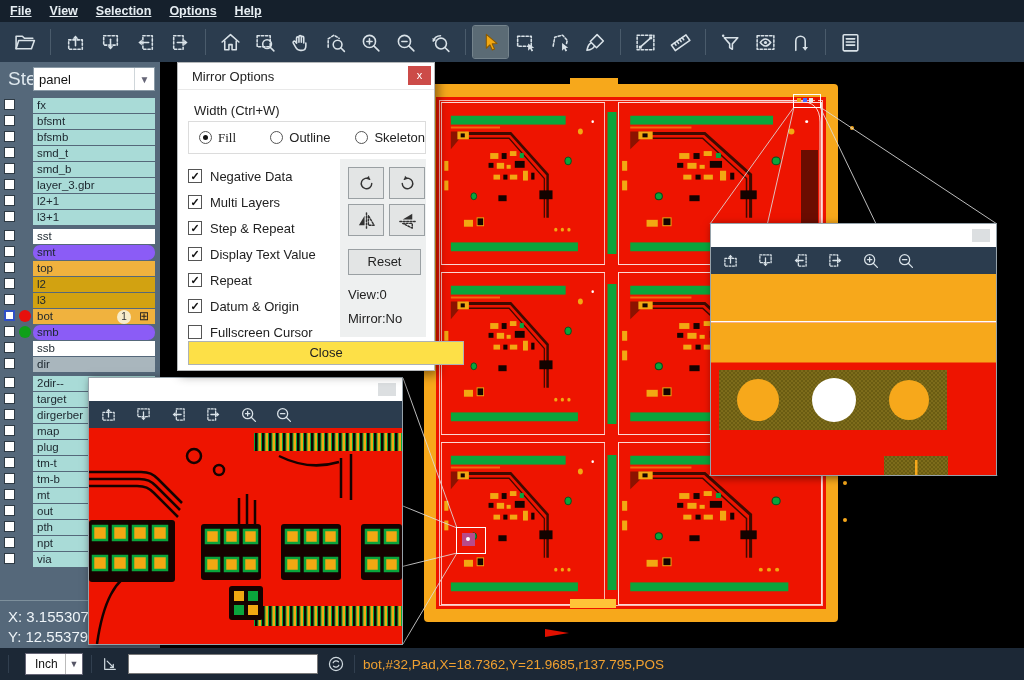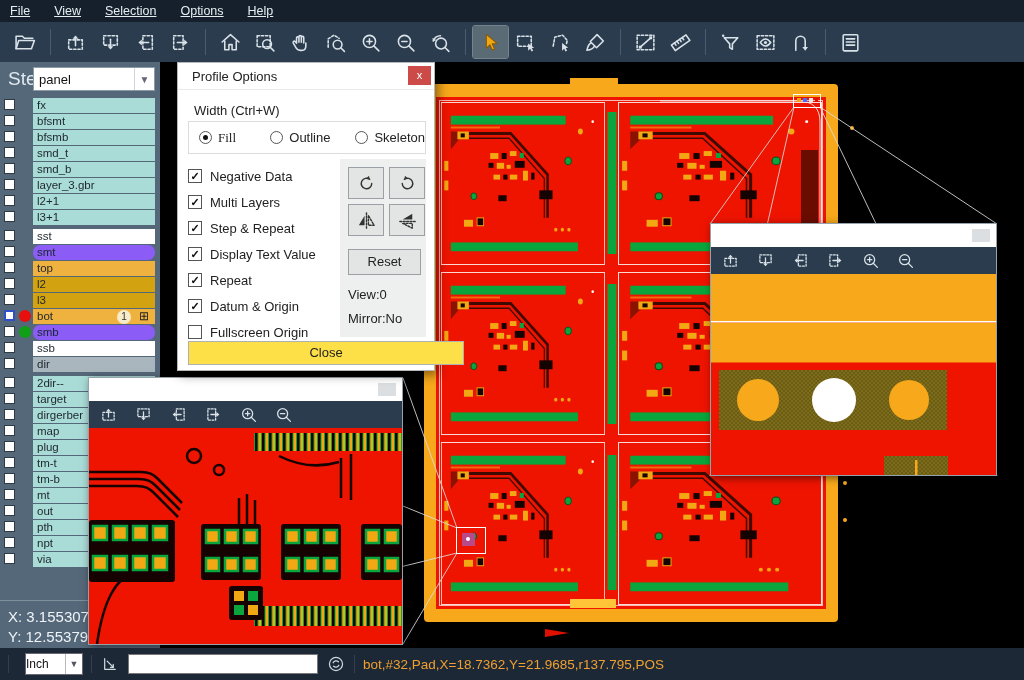--- a/index.html
+++ b/index.html
@@ -2,21 +2,21 @@
 <html><head>
 <meta charset="utf-8">
 <style>
   * { margin:0; padding:0; box-sizing:border-box; }
   html,body { background:#000; }
   body { font-family:"Liberation Sans", sans-serif; }
   #app { position:relative; width:1024px; height:680px; overflow:hidden; background:#000; }
 
   
   #menubar { position:absolute; left:0; top:0; width:1024px; height:22px; background:#15202c;
-             display:flex; align-items:center; padding-left:10px; gap:24px; z-index:10; }
+             display:flex; align-items:center; padding-left:10px; gap:18px; z-index:10;font-weight:bold; }
   .menu-item { color:#e6edf2; font-size:12.5px; text-decoration:underline; cursor:default; }
 
   
   #toolbar { position:absolute; left:0; top:22px; width:1024px; height:40px; background:#2b3c4e;
              display:flex; align-items:center; padding-left:8px; z-index:10; }
   .tb-btn { width:35px; height:32px; display:flex; align-items:center; justify-content:center;
             color:#d9e2e8; border-radius:2px; }
   .tb-btn svg { width:23px; height:23px; }
   .tb-btn.active { background:#5b6b75; outline:1px solid #74838c; }
   .tb-sep { width:1px; height:26px; background:#4a5b6b; margin:0 7px; }
@@ -98,21 +98,21 @@
   #mirror-label { position:absolute; left:8px; top:152px; }
   #close-btn { position:absolute; left:10px; top:278px; width:276px; height:24px; background:#fde047;
                border:1px solid #aeb2b5; text-align:center; line-height:22px; }
 
   
   #statusbar { position:absolute; left:0; top:648px; width:1024px; height:32px; background:#1c2836;
                display:flex; align-items:center; z-index:10; color:#cfd9df; }
   .sb-sep { width:1px; height:18px; background:#44556600; border-left:1px solid #44556688; margin:0 8px; }
   #unit-select { width:58px; height:22px; background:#fff; color:#111; font-size:12px; display:flex;
                  align-items:center; margin-left:8px; border:1px solid #667; }
-  #unit-select .val { flex:1; padding-left:0; }
+  #unit-select .val { flex:1; padding-left:9px; }
   #unit-select .chev { width:17px; height:100%; border-left:1px solid #bbb; display:flex; align-items:center;
                        justify-content:center; color:#556; font-size:9px; }
   .sb-icon { width:20px; height:20px; color:#cfd9df; display:flex; align-items:center; justify-content:center; }
   .sb-icon svg { width:18px; height:18px; }
   #sb-input { width:190px; height:20px; background:#fff; border:1px solid #777; font-size:12px; padding:0 4px;
               color:#111; margin:0 8px; }
   #sb-message { color:#f0a030; font-size:13.5px; white-space:nowrap; }
 </style>
 </head>
 <body>
@@ -695,21 +695,21 @@
         <circle cx="123" cy="126" r="22" fill="#ffffff"></circle>
         <circle cx="198" cy="126" r="20" fill="#f7a81b"></circle>
         <rect x="173" y="182" width="64" height="19" fill="url(#oliveHatch)"></rect>
         <rect x="204" y="186" width="2.5" height="15" fill="#f7a81b"></rect>
       </svg>
     </div>
   </div>
 
   <div id="dialog">
     <div id="dlg-titlebar">
-      <span id="dlg-title">Profile Options</span>
+      <span id="dlg-title">Mirror Options</span>
       <div id="dlg-close">x</div>
     </div>
     <div id="dlg-width-label">Width (Ctrl+W)</div>
     <div id="radio-box">
         <div class="radio-item">
           <div class="radio-circle sel"></div>
           <span>Fill</span>
         </div>
         <div class="radio-item">
           <div class="radio-circle"></div>
@@ -740,21 +740,21 @@
         <div class="chk-item">
           <div class="chk-box">✓</div>
           <span>Repeat</span>
         </div>
         <div class="chk-item">
           <div class="chk-box">✓</div>
           <span>Datum &amp; Origin</span>
         </div>
         <div class="chk-item">
           <div class="chk-box"></div>
-          <span>Fullscreen Origin</span>
+          <span>Fullscreen Cursor</span>
         </div>
       </div>
     <div id="dlg-right-panel">
       <div id="t-btn-grid">
           <div class="t-btn">
             <svg viewBox="0 0 22 22" fill="none" stroke="currentColor" stroke-width="1.5" stroke-linecap="round" stroke-linejoin="round">
               <path d="M16.5 11a5.5 5.5 0 1 1-2.2-4.4" stroke-dasharray="0"></path>
               <path d="M13.6 2.8l.8 4-3.9-.9z" fill="currentColor" stroke="none"></path>
             </svg>
           </div>

